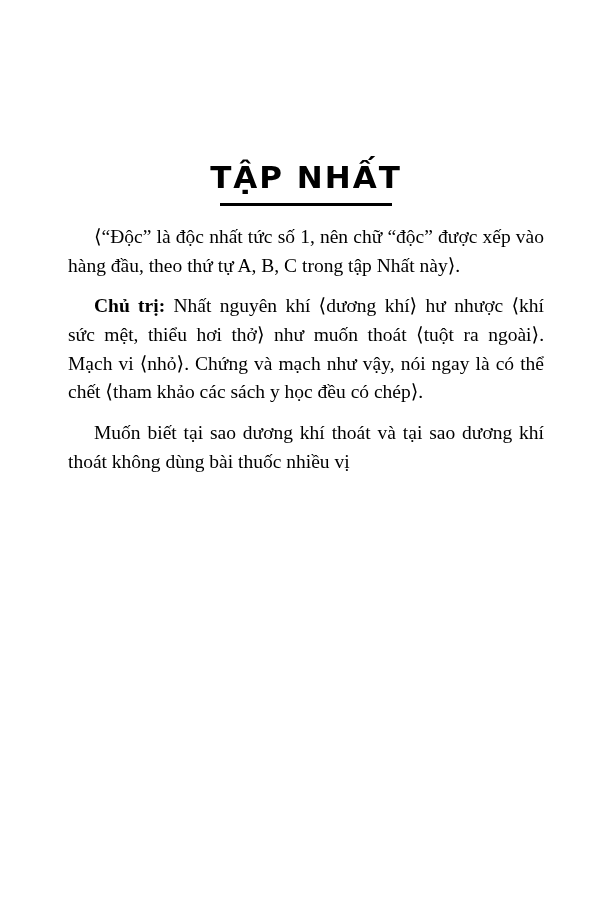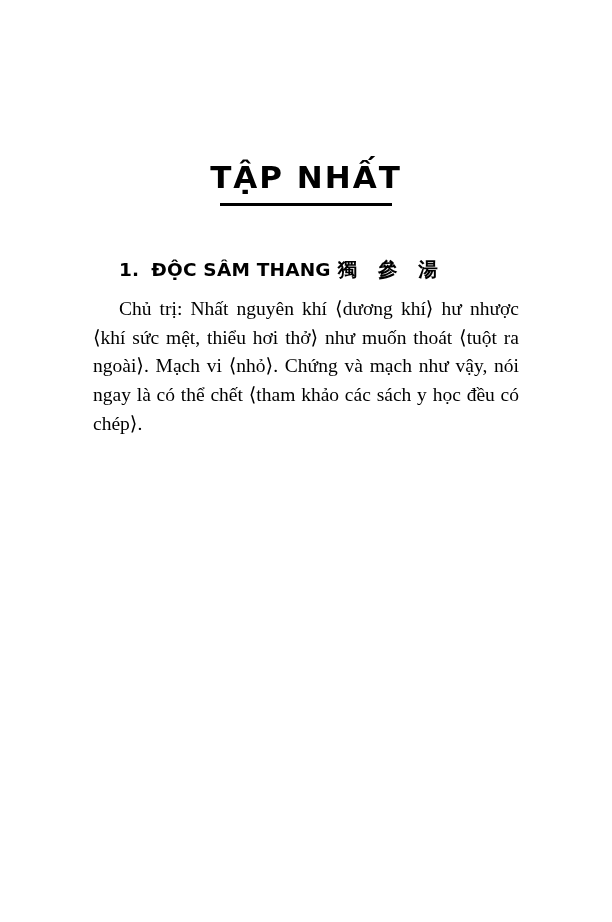--- a/index.html
+++ b/index.html
@@ -15,21 +15,21 @@
     position: relative;
     overflow: hidden;
   }
   .page {
     position: absolute;
     left: 0;
     top: 0;
     width: 612px;
     height: 922px;
     box-sizing: border-box;
-    padding: 0 93px;
+    padding: 0 68px;
   }
   .chapter-title {
     text-align: center;
     font-family: "DejaVu Sans", sans-serif;
     font-weight: bold;
     font-size: 31px;
     letter-spacing: 2px;
     margin-top: 160px;
     margin-bottom: 0;
     line-height: 1.1;
@@ -67,41 +67,40 @@
     text-indent: 26px;
     hyphens: none;
   }
   p.first-para {
     margin-top: 17px;
   }
   p.gap {
     margin-top: 12px;
   }
   .lead-label {
-    font-weight: normal;
+    font-weight: bold;
   }
   .folio {
     position: absolute;
     left: 0;
     right: 0;
     bottom: 42px;
     text-align: center;
     font-size: 16px;
     letter-spacing: 1px;
   }
 </style>
 </head>
 <body>
 
 <div class="page">
 
   <h1 class="chapter-title">TẬP NHẤT</h1>
   <div class="title-rule"></div>
 
-  <h2 class="section-heading">
-    <span class="num">1.</span><span>ĐỘC SÂM THANG</span><span class="han">獨 參 湯</span>
-  </h2>
 
+  <p class="body-text first-para">⟨“Độc” là độc nhất tức số 1, nên chữ “độc” được xếp vào hàng đầu, theo thứ tự A, B, C trong tập Nhất này⟩.</p>
 
   <p class="body-text gap"><span class="lead-label">Chủ trị:</span><span> Nhất nguyên khí ⟨dương khí⟩ hư nhược ⟨khí sức mệt, thiểu hơi thở⟩ như muốn thoát ⟨tuột ra ngoài⟩. Mạch vi ⟨nhỏ⟩. Chứng và mạch như vậy, nói ngay là có thể chết ⟨tham khảo các sách y học đều có chép⟩.</span></p>
 
+  <p class="body-text gap">Muốn biết tại sao dương khí thoát và tại sao dương khí thoát không dùng bài thuốc nhiều vị</p>
 
 </div>
 
 </body></html>

